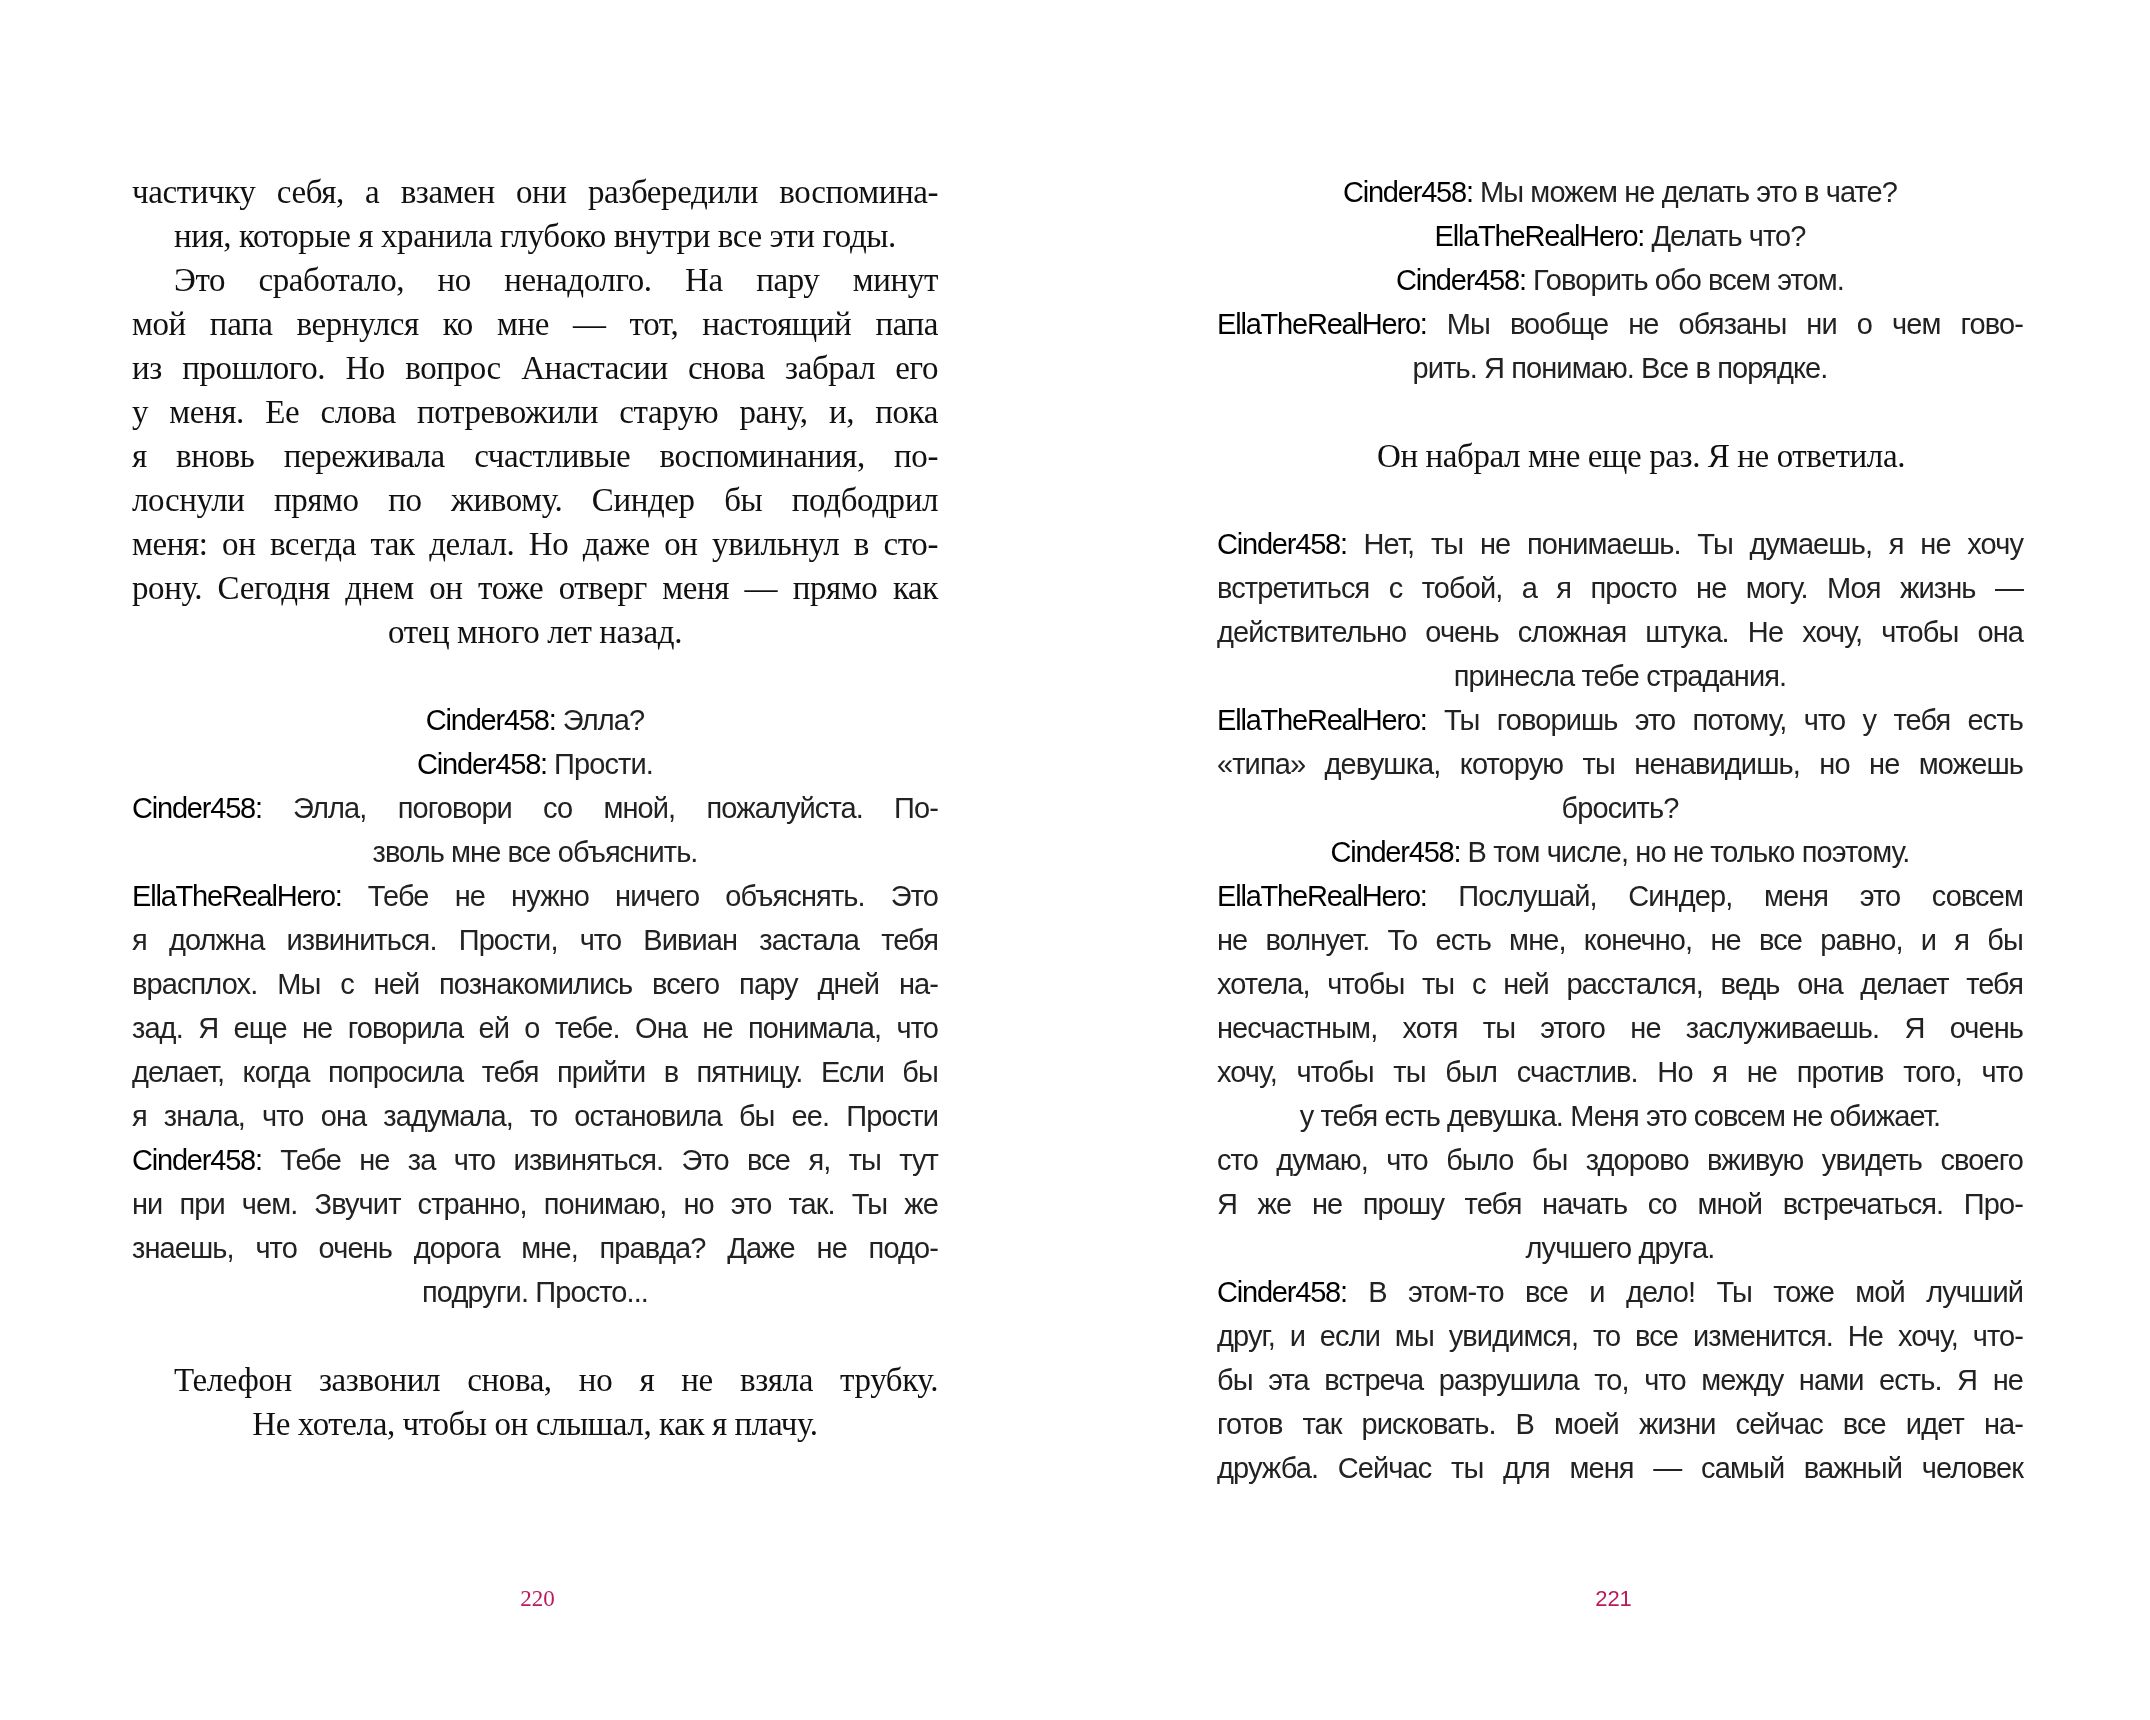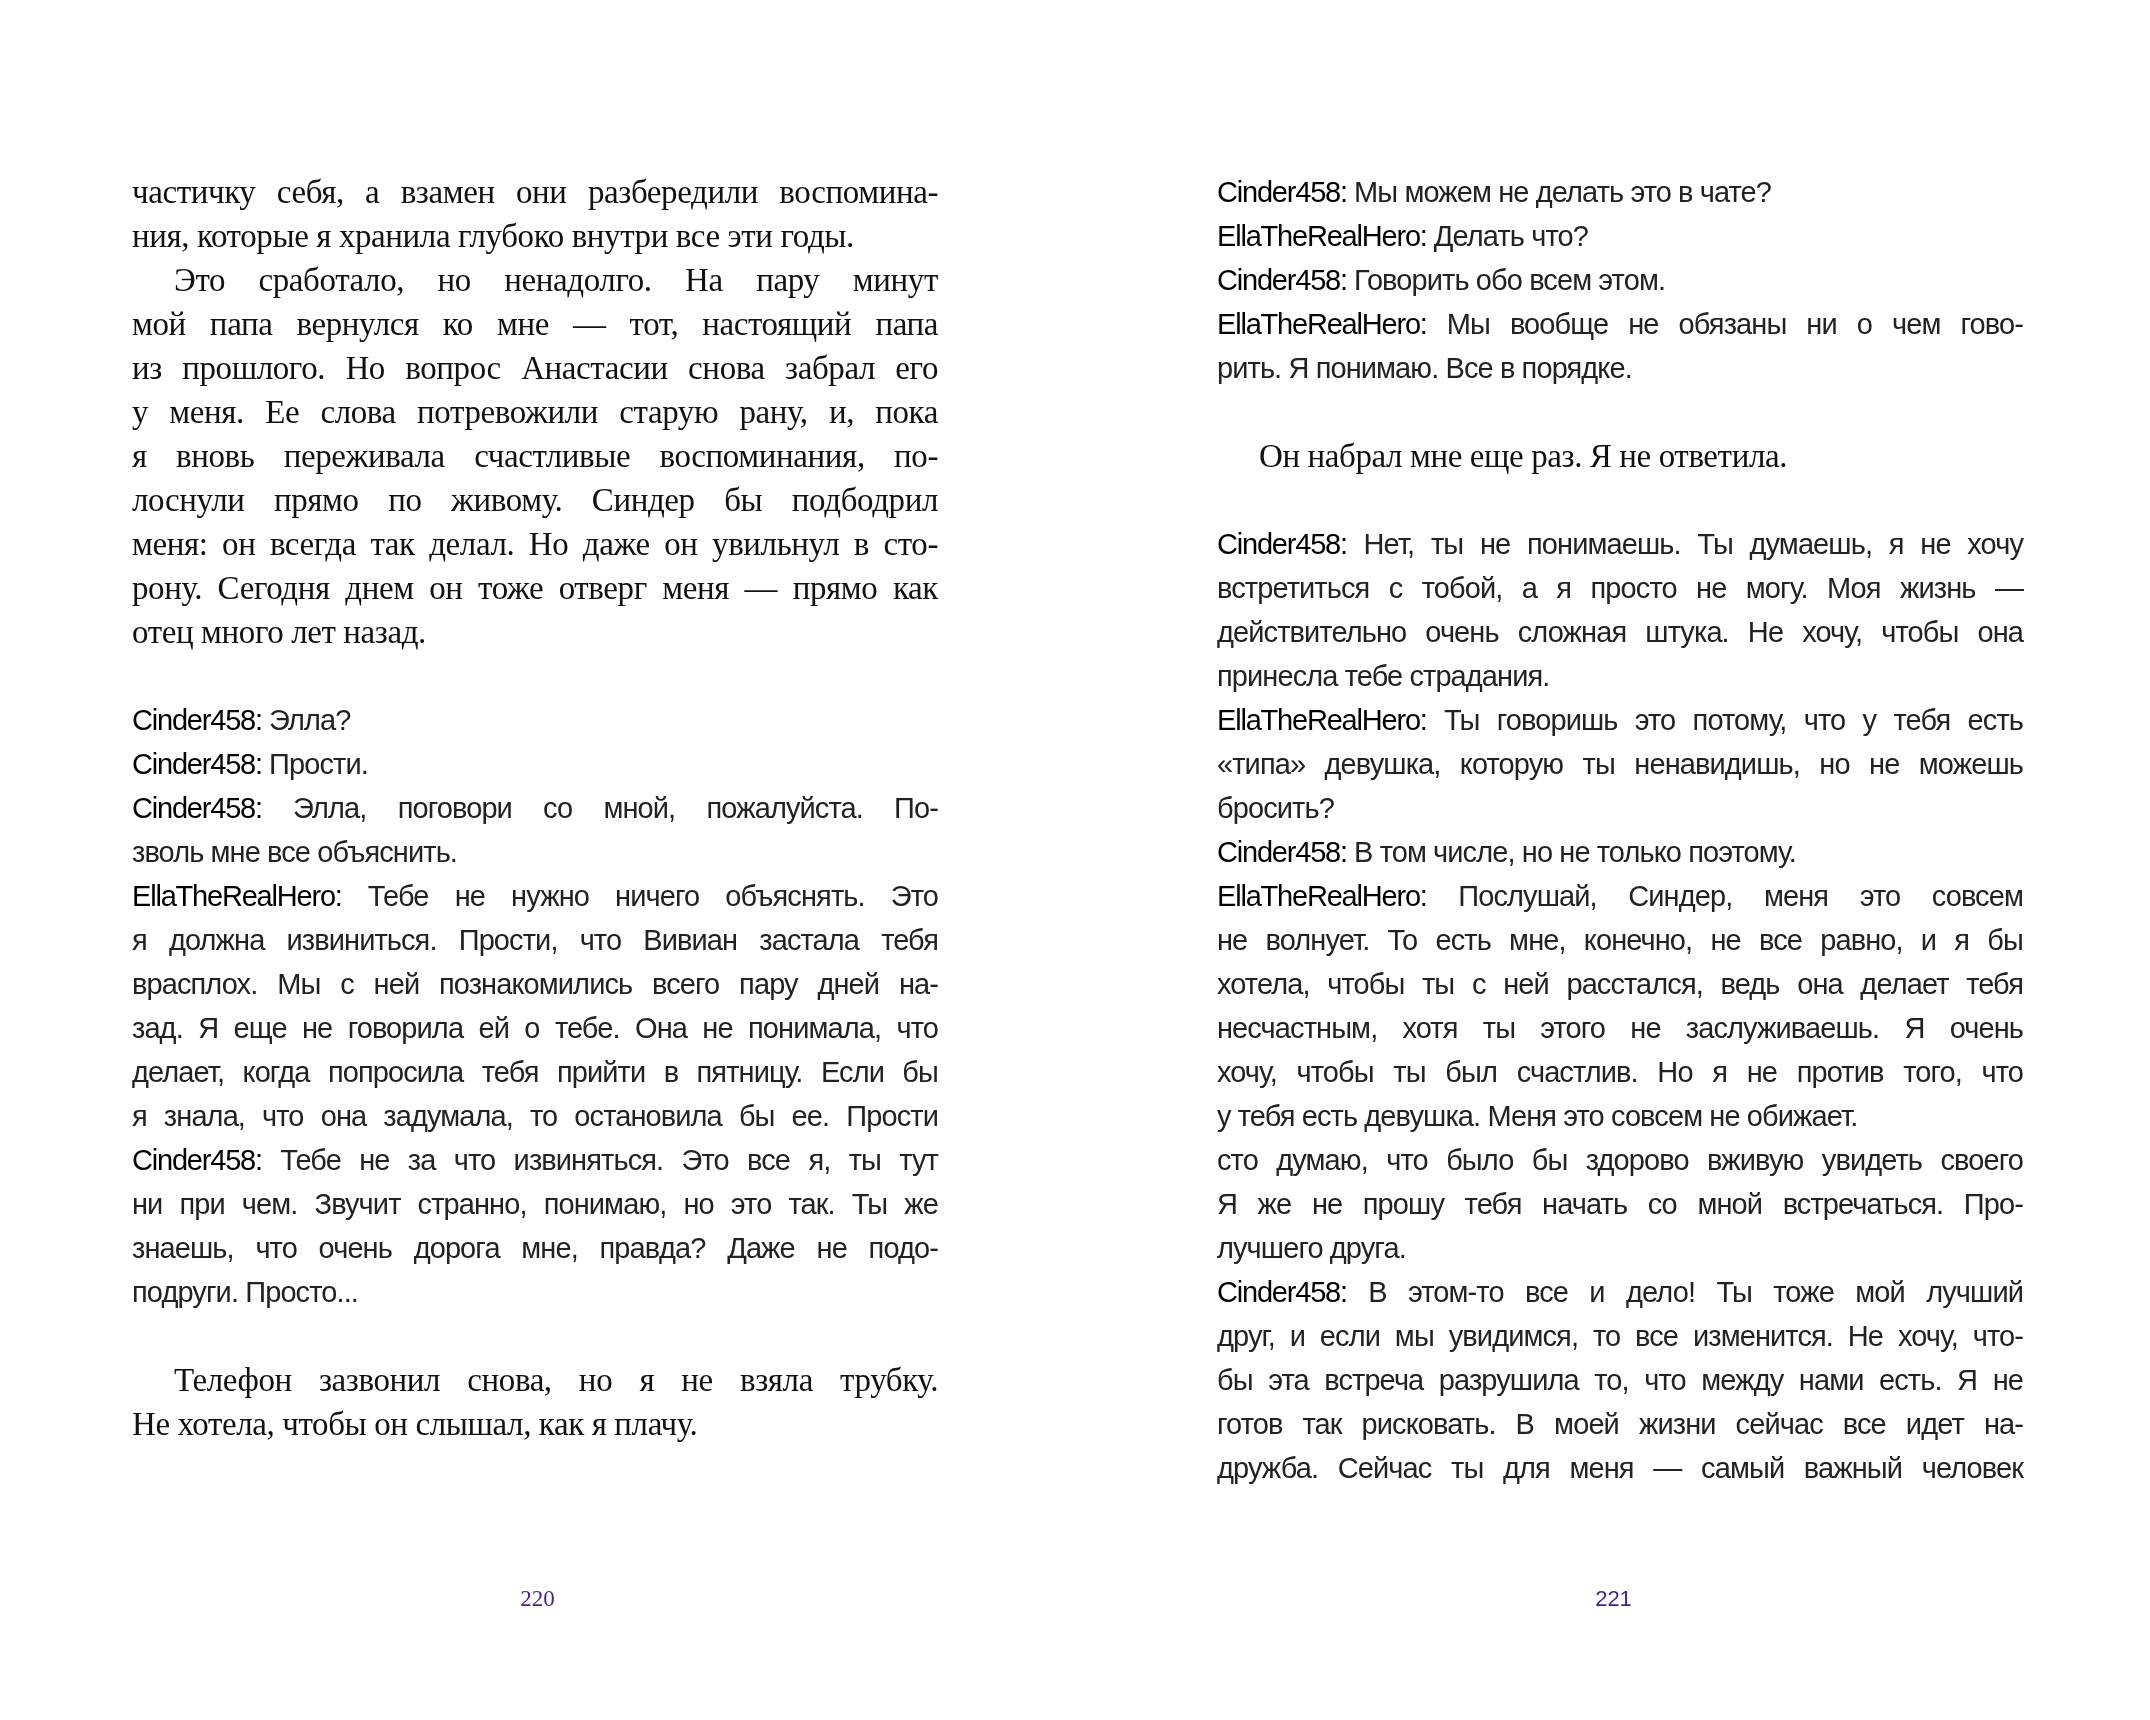--- a/index.html
+++ b/index.html
@@ -35,21 +35,21 @@
       height: 44px;
       line-height: 44px;
       white-space: nowrap;
       overflow: visible;
     }
     .line.justify {
       text-align: justify;
       text-align-last: justify;
     }
     .line.left-align {
-      text-align: left;
+      text-align: center;
     }
     .line.blank { height: 44px; }
     .line.indent { padding-left: 42px; }
 
     .serif {
       font-family: "Liberation Serif", "DejaVu Serif", serif;
       font-size: 33px;
       letter-spacing: -0.4px;
       transform-origin: left center;
     }
@@ -69,21 +69,21 @@
       color: #222222;
     }
 
     .page-number {
       position: absolute;
       top: 1586px;
       width: 100%;
       text-align: center;
       font-family: "Liberation Serif", "DejaVu Serif", serif;
       font-size: 23px;
-      color: #4c1d95;
+      color: #be185d;
     }
     .page.right .page-number {
       font-family: "Liberation Sans", "DejaVu Sans", sans-serif;
       font-size: 22px;
       font-weight: 300;
     }
     .spine {
       position: absolute;
       left: 1075px;
       top: 0;

